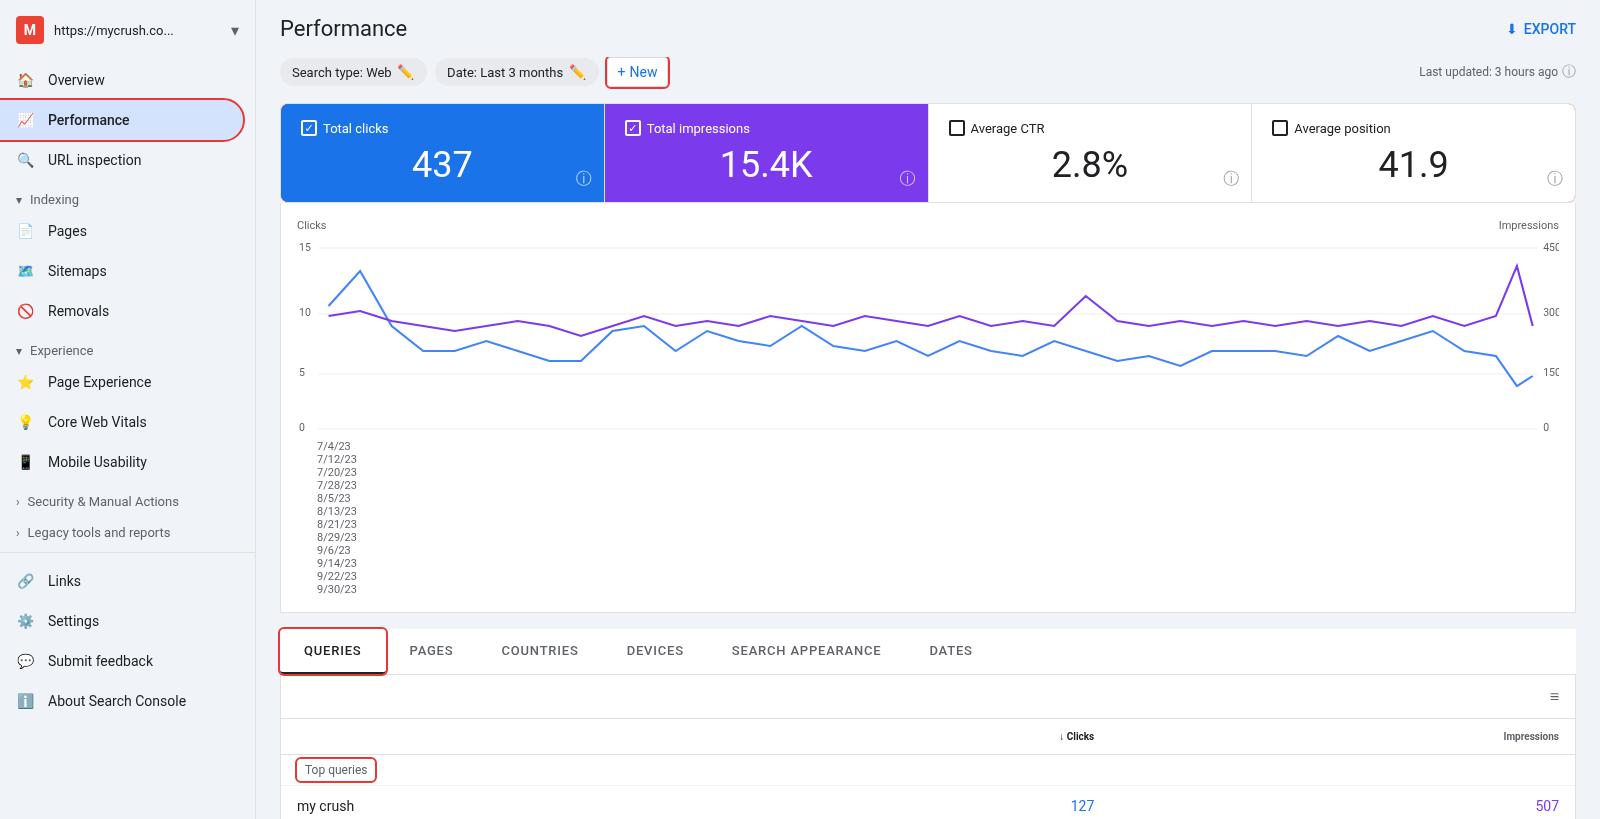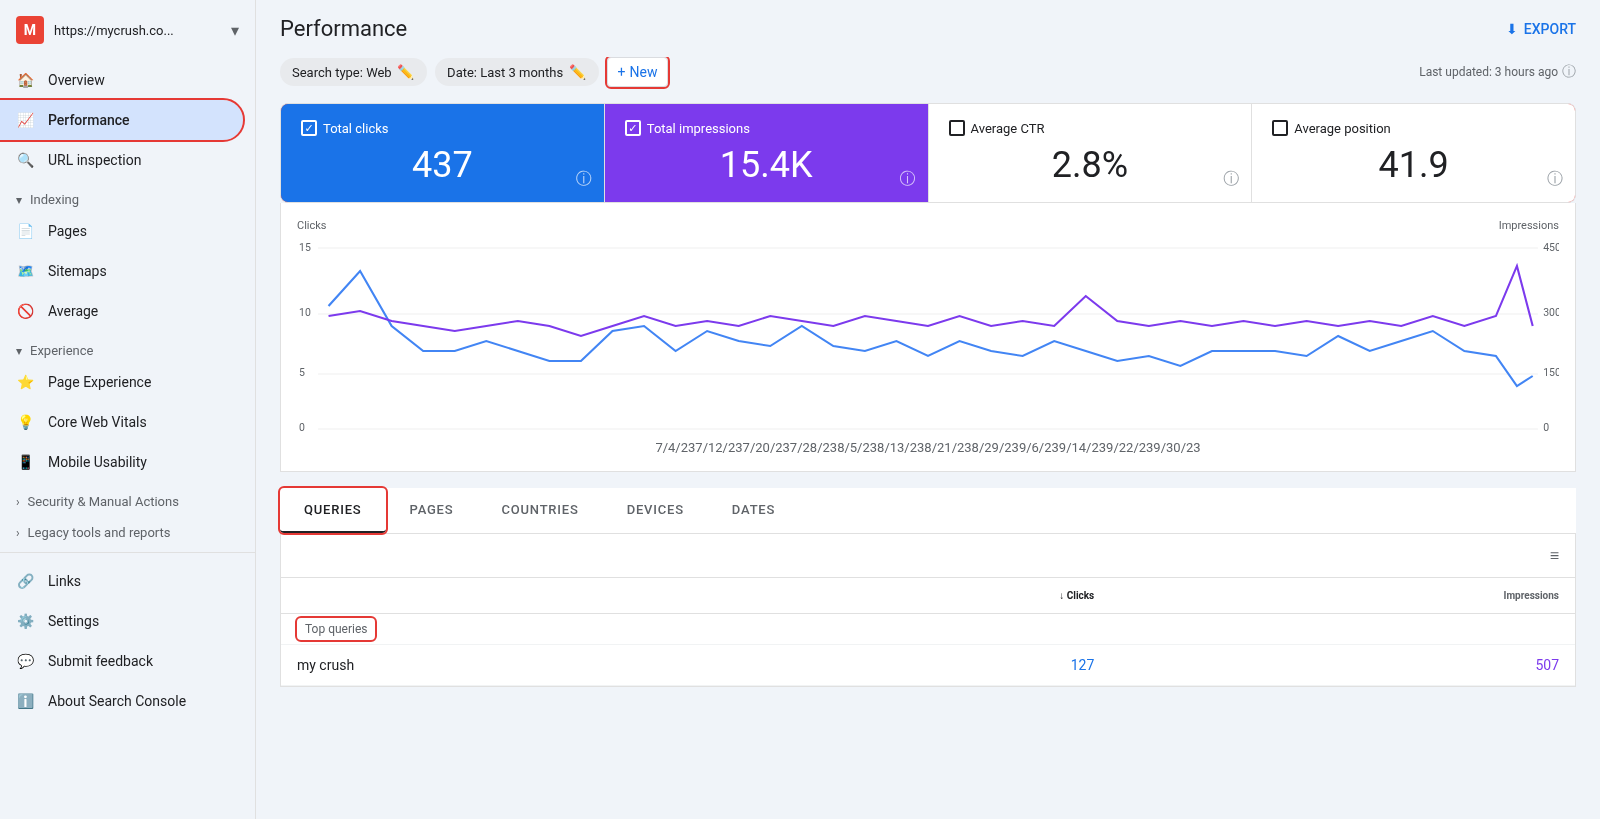--- a/index.html
+++ b/index.html
@@ -111,21 +111,21 @@
   <div class="sidebar-item">
     <span class="item-icon">📄</span>
     <span>Pages</span>
   </div>
   <div class="sidebar-item">
     <span class="item-icon">🗺️</span>
     <span>Sitemaps</span>
   </div>
   <div class="sidebar-item">
     <span class="item-icon">🚫</span>
-    <span>Average</span>
+    <span>Removals</span>
   </div>
 
   <div class="sidebar-section-header">
     <span class="chevron">▾</span>
     <span>Experience</span>
   </div>
 
   <div class="sidebar-item">
     <span class="item-icon">⭐</span>
     <span>Page Experience</span>
@@ -254,21 +254,21 @@
         <line x1="20" y1="12" x2="1180" y2="12" stroke="#e0e0e0" stroke-width="0.5"></line>
         <line x1="20" y1="78" x2="1180" y2="78" stroke="#e0e0e0" stroke-width="0.5"></line>
         <line x1="20" y1="138" x2="1180" y2="138" stroke="#e0e0e0" stroke-width="0.5"></line>
         <line x1="20" y1="193" x2="1180" y2="193" stroke="#e0e0e0" stroke-width="0.5"></line>
 
         <polyline points="30,70 60,35 90,90 120,115 150,115 180,105 210,115 240,125 270,125 300,95 330,90 360,115 390,95 420,105 450,110 480,90 510,110 540,115 570,105 600,120 630,105 660,115 690,120 720,105 750,115 780,125 810,120 840,130 870,115 900,115 930,115 960,120 990,100 1020,115 1050,105 1080,95 1110,115 1140,120 1160,150 1175,140" fill="none" stroke="#4285f4" stroke-width="2"></polyline>
 
         <polyline points="30,80 60,75 90,85 120,90 150,95 180,90 210,85 240,90 270,100 300,90 330,80 360,90 390,85 420,90 450,80 480,85 510,90 540,80 570,85 600,90 630,80 660,90 690,85 720,90 750,60 780,85 810,90 840,85 870,90 900,85 930,90 960,85 990,90 1020,85 1050,90 1080,80 1110,90 1140,80 1160,30 1175,90" fill="none" stroke="#7c3aed" stroke-width="2"></polyline>
       </svg>
 
-      <div style="display:flex; justify-content:center; padding: 4px 20px 0; font-size:13px; color:#5f6368;">
+      <div style="display:flex; justify-content:center; padding: 4px 20px 0; font-size:11px; color:#5f6368;flex-direction:column;">
         <span>7/4/23</span>
         <span>7/12/23</span>
         <span>7/20/23</span>
         <span>7/28/23</span>
         <span>8/5/23</span>
         <span>8/13/23</span>
         <span>8/21/23</span>
         <span>8/29/23</span>
         <span>9/6/23</span>
         <span>9/14/23</span>
@@ -282,20 +282,23 @@
         <span>QUERIES</span>
       </div>
       <div class="tab">
         <span>PAGES</span>
       </div>
       <div class="tab">
         <span>COUNTRIES</span>
       </div>
       <div class="tab">
         <span>DEVICES</span>
+      </div>
+      <div class="tab">
+        <span>SEARCH APPEARANCE</span>
       </div>
       <div class="tab">
         <span>DATES</span>
       </div>
     </div>
 
     <div class="table-container">
       <div class="table-header">
         <div style="flex:1;"></div>
         <div class="table-filter-icon">≡</div>

